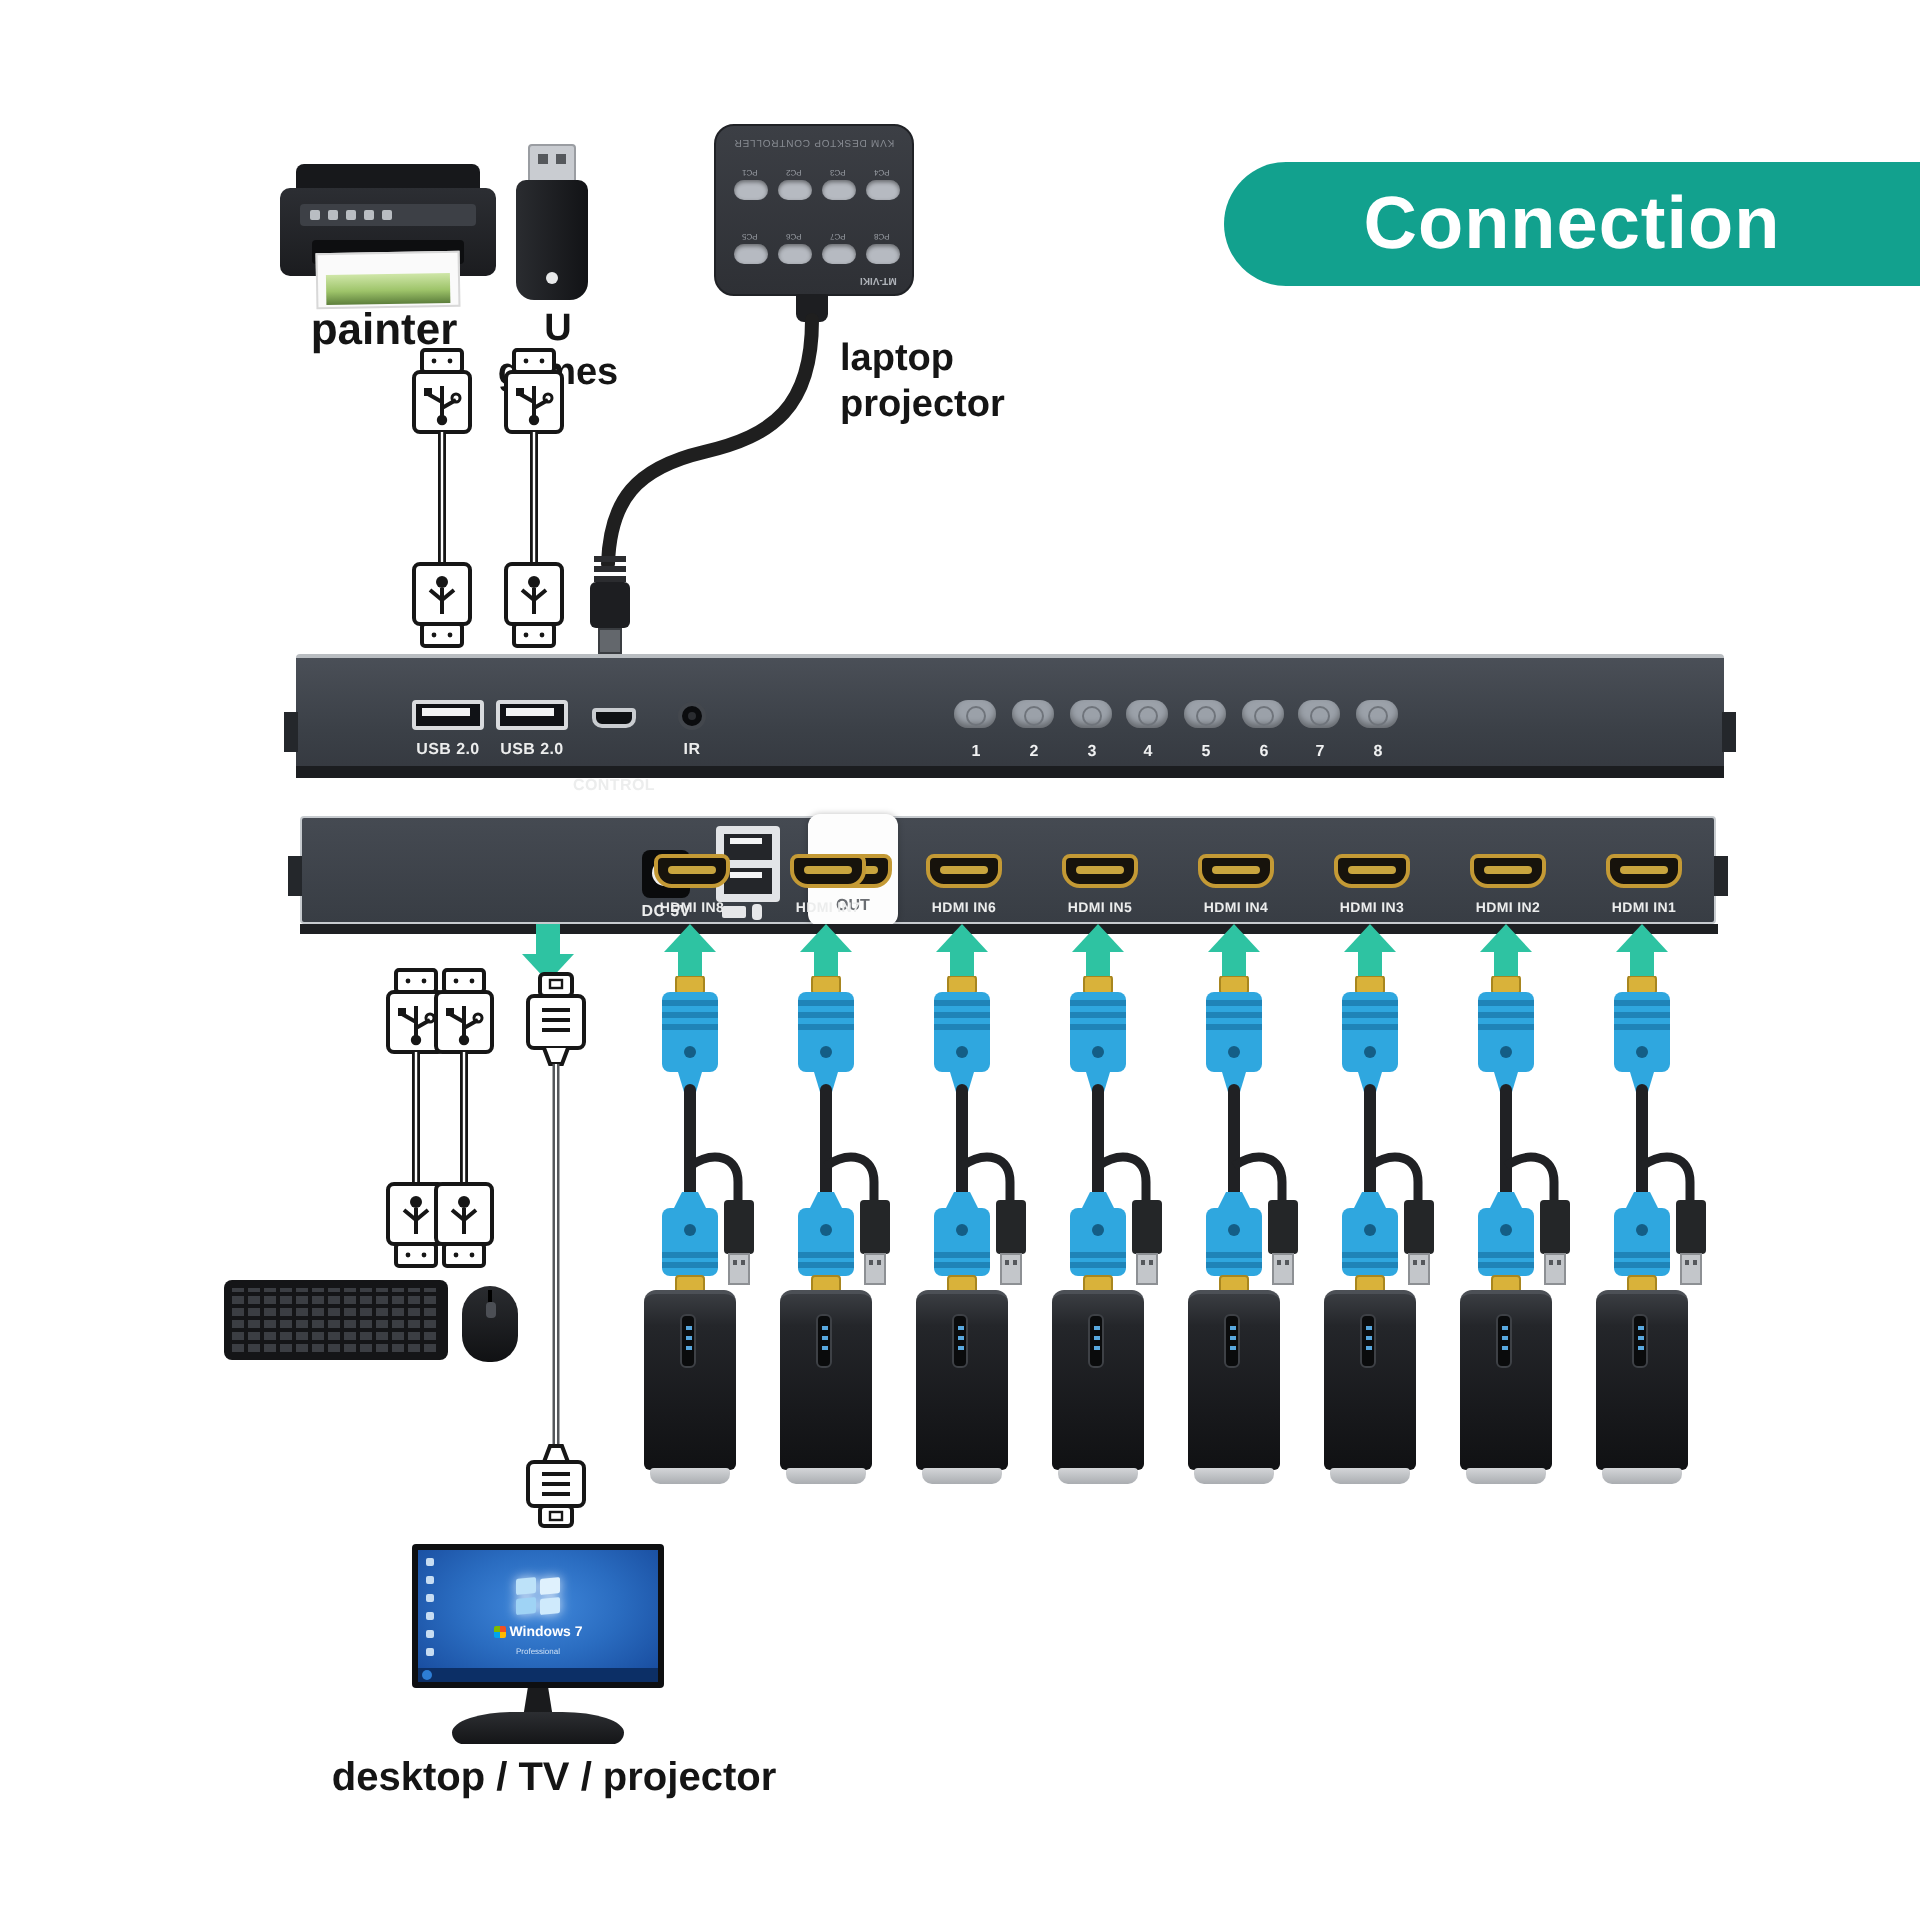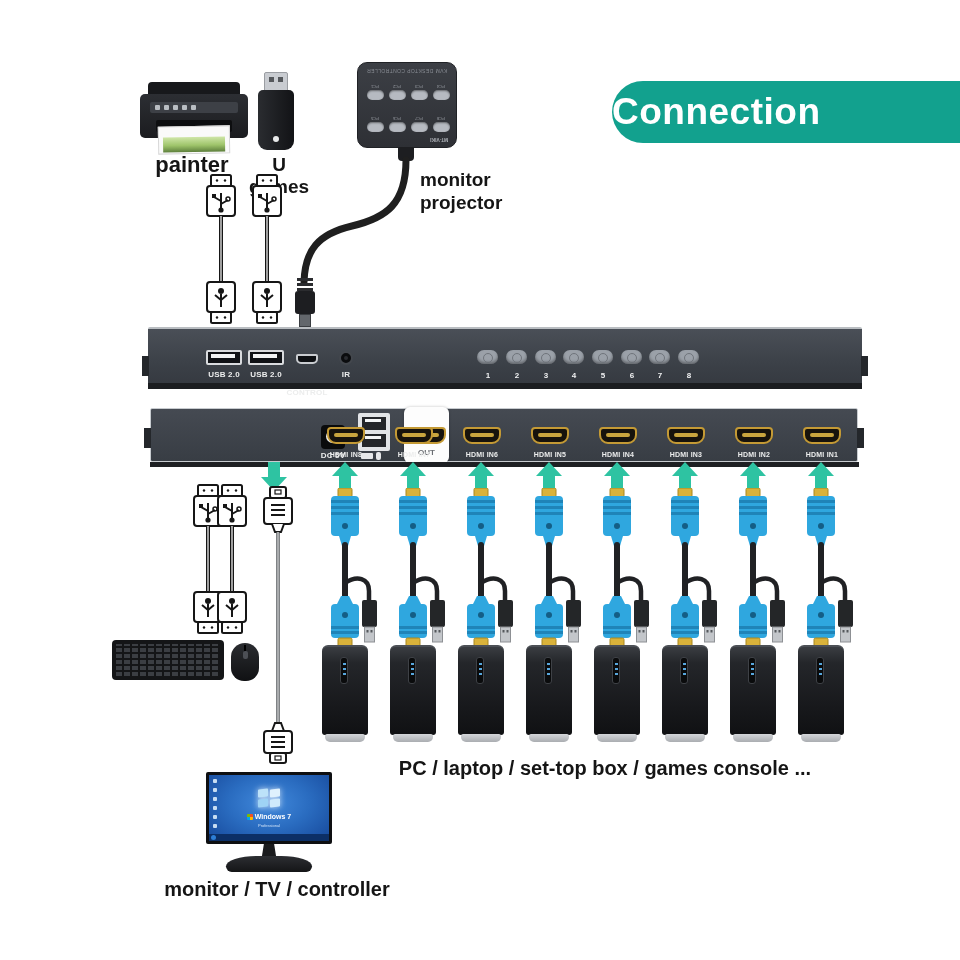--- a/index.html
+++ b/index.html
@@ -3,21 +3,21 @@
 <meta charset="utf-8">
 <style>
   * { margin:0; padding:0; box-sizing:border-box; }
   html,body { background:#fff; }
   body { font-family:"Liberation Sans", sans-serif; }
   .stage { position:relative; width:960px; height:960px; background:#ffffff; overflow:hidden; }
 
   
   .banner { position:absolute; left:612px; top:81px; width:348px; height:62px;
     background:#12a18e; border-radius:32px 0 0 32px; color:#fff; font-size:37px;
-    font-weight:600; display:flex; align-items:center; justify-content:flex-start; letter-spacing:.5px; }
+    font-weight:600; display:flex; align-items:center; justify-content:center; letter-spacing:.5px; }
 
   
   .lbl { position:absolute; color:#151515; font-weight:600; text-align:center; }
 
   
   .printer { position:absolute; left:140px; top:80px; width:108px; height:72px; }
   .pr-lid { position:absolute; left:8px; top:2px; width:92px; height:16px; background:#17181b; border-radius:4px 4px 0 0; }
   .pr-body { position:absolute; left:0; top:14px; width:108px; height:44px; background:linear-gradient(#2c2e33,#1b1c1f); border-radius:5px; }
   .pr-strip { position:absolute; left:10px; top:22px; width:88px; height:11px; background:#3d4046; border-radius:2px; display:flex; align-items:center; gap:4px; padding:0 5px; }
   .pr-strip i { width:5px; height:5px; background:#b9bdc2; border-radius:1px; display:block; }
@@ -283,21 +283,21 @@
     <path d="M116 8 C116 52 96 66 62 74 C28 82 15 98 14 130" stroke="#1f1f1f" stroke-width="7" fill="none" stroke-linecap="round"></path>
   </svg>
   <div class="miniusb">
     <div class="mu-r" style="top:0;"></div>
       <div class="mu-r" style="top:5px;"></div>
       <div class="mu-r" style="top:10px;"></div>
     <div class="mu-body"></div>
       <div class="mu-tip"></div>
   </div>
   <div class="lbl" style="left:420px;top:168px;width:120px;text-align:left;font-size:19px;line-height:23px;">
-    <span style="display:block">monitor</span>
+    <span style="display:block">laptop</span>
     <span style="display:block">projector</span>
   </div>
 
   <svg class="lineusb" style="left:203px;top:173px;">
       <use href="#sym-usb"></use>
     </svg>
   <svg class="lineusb" style="left:249px;top:173px;">
       <use href="#sym-usb"></use>
     </svg>
 
@@ -493,21 +493,20 @@
   <div class="pc" style="left:798px;">
       <div class="tower"></div>
       <div class="slot">
         <i class="d1"></i>
         <i class="d2"></i>
         <i class="d3"></i>
       </div>
       <div class="base"></div>
     </div>
 
-  <div class="lbl" style="left:355px;top:757px;width:500px;font-size:20px;">PC / laptop / set-top box / games console ...</div>
 
   <svg class="lineusb" style="left:190px;top:483px;">
       <use href="#sym-usb"></use>
     </svg>
   <svg class="lineusb" style="left:214px;top:483px;">
       <use href="#sym-usb"></use>
     </svg>
 
   <div class="keyboard">
       <div class="keys"></div>
@@ -536,15 +535,15 @@
             <i></i>
           </div>
         <div class="win-text"><span class="flag"></span><span>Windows 7</span></div>
         <div class="win-sub">Professional</div>
         <div class="mon-task"></div>
       </div>
     </div>
     <div class="mon-neck"></div>
     <div class="mon-base"></div>
   </div>
-  <div class="lbl" style="left:157px;top:878px;width:240px;font-size:20px;">monitor / TV / controller</div>
+  <div class="lbl" style="left:157px;top:878px;width:240px;font-size:20px;">desktop / TV / projector</div>
 
 </div>
 
 </body></html>

